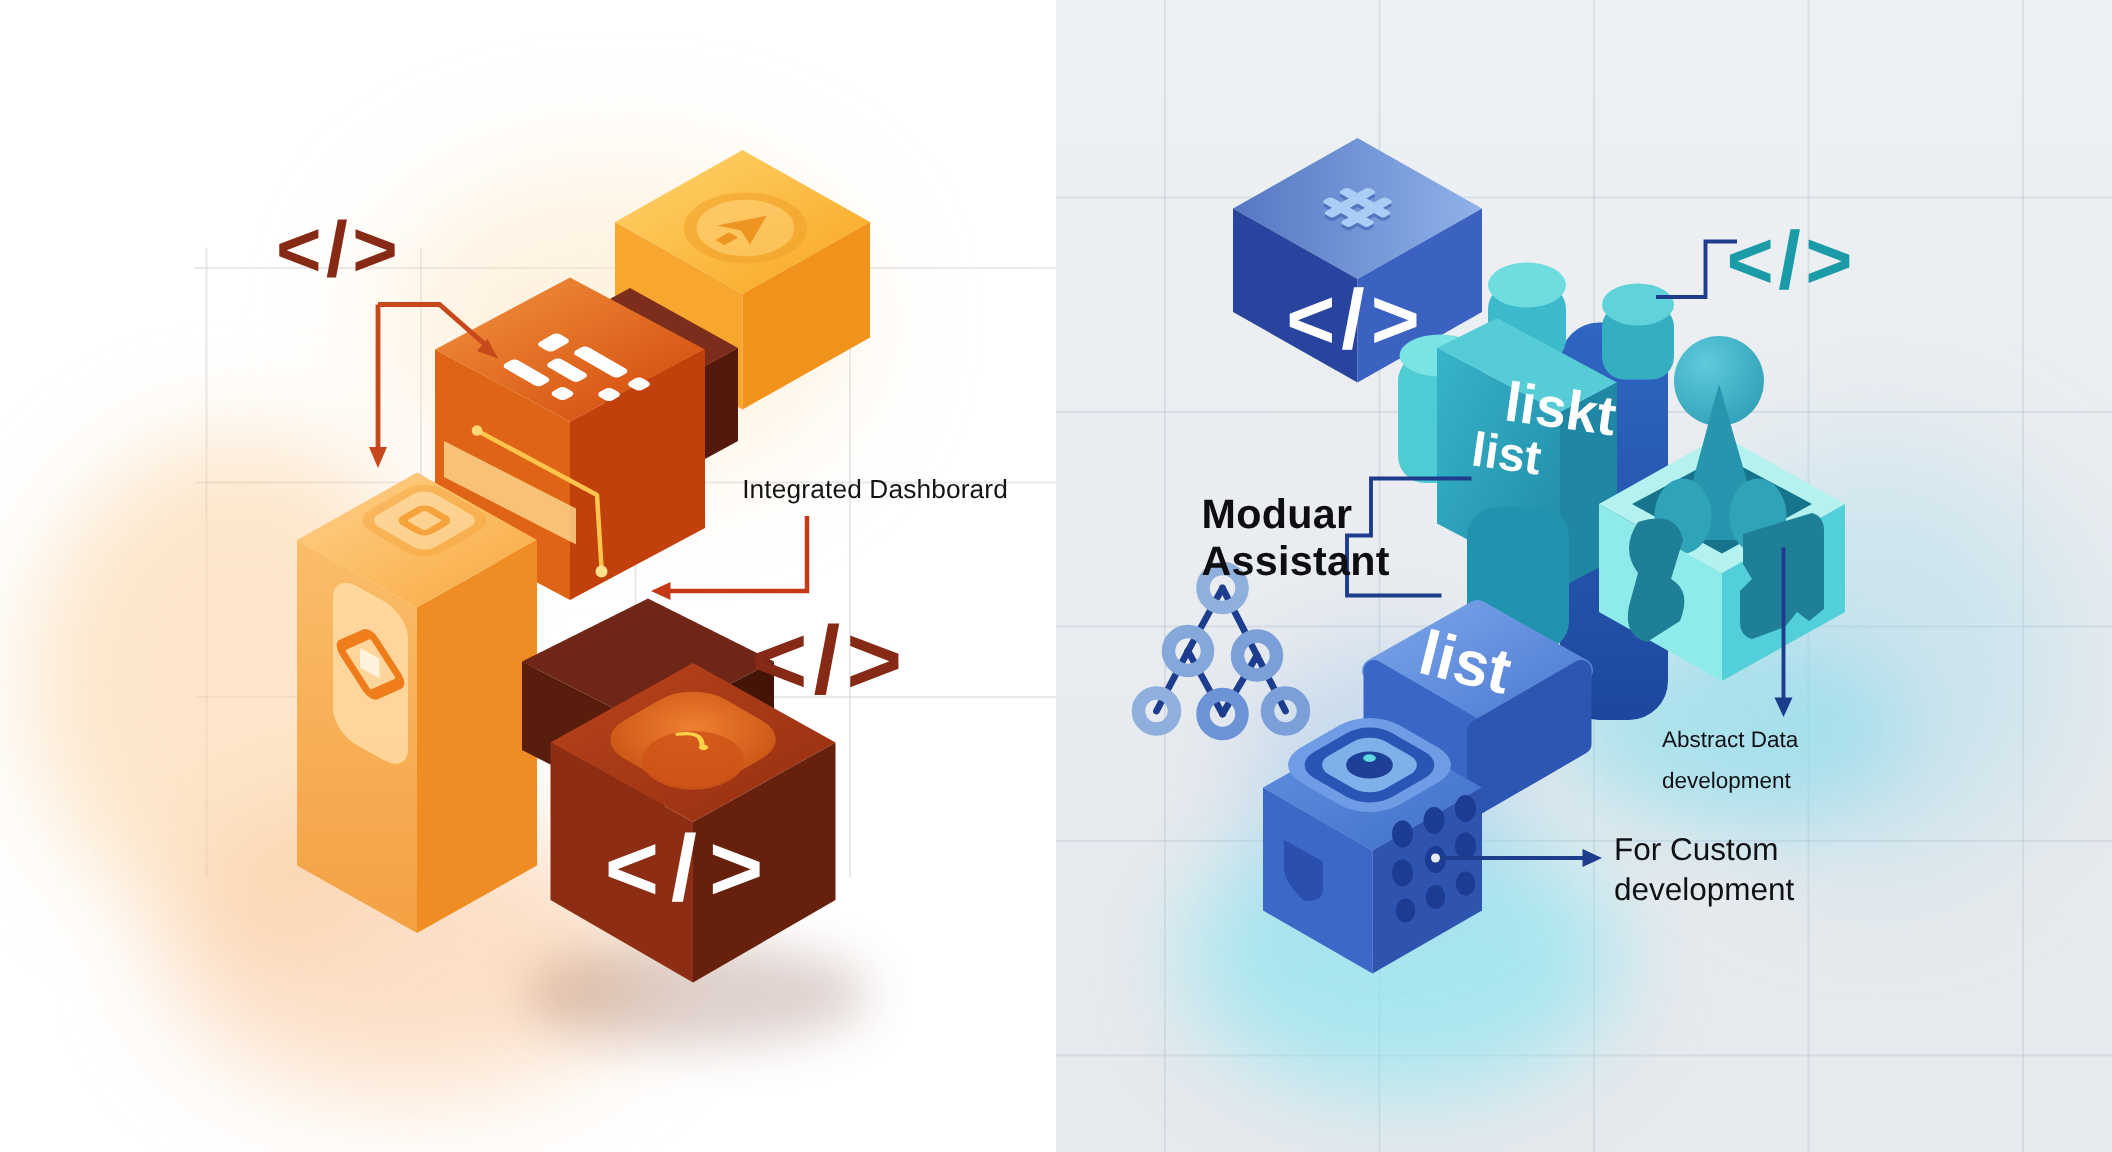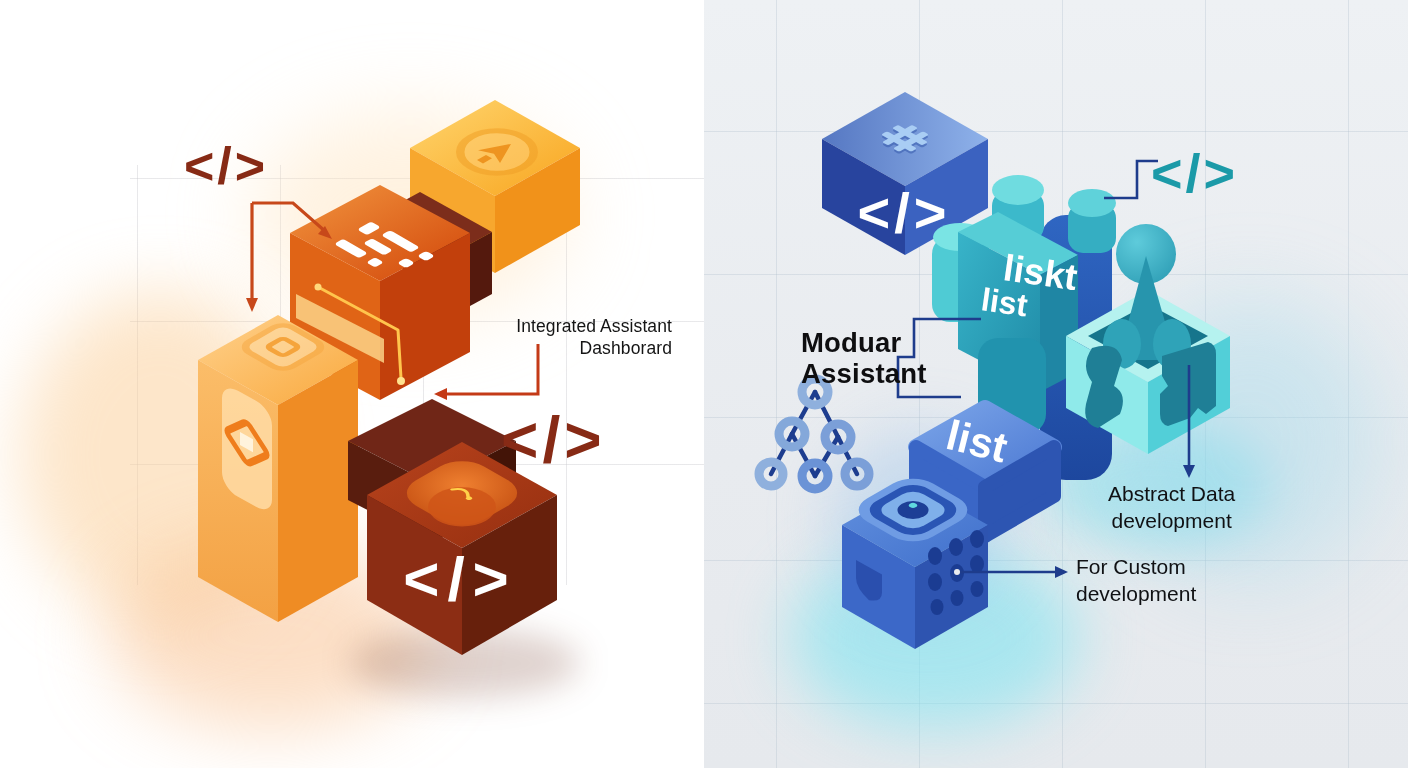--- a/index.html
+++ b/index.html
@@ -23,21 +23,21 @@
   .g-warm3{left:250px;top:110px;width:320px;height:210px;background:rgba(255,226,186,0.45);filter:blur(40px);}
   .g-shadowE{left:350px;top:628px;width:230px;height:70px;background:rgba(95,32,10,0.20);filter:blur(16px);}
   .g-cyan1{left:790px;top:545px;width:290px;height:185px;background:rgba(118,228,240,0.55);filter:blur(30px);}
   .g-cyan2{left:1040px;top:420px;width:230px;height:130px;background:rgba(110,220,235,0.45);filter:blur(24px);}
   .g-blue1{left:1120px;top:300px;width:260px;height:280px;background:rgba(150,214,236,0.35);filter:blur(42px);}
   .g-blue2{left:830px;top:430px;width:180px;height:180px;background:rgba(140,190,235,0.35);filter:blur(30px);}
   svg.art{position:absolute;left:0;top:0;}
   .lbl{position:absolute;color:#141414;}
   .lbl-dash{left:400px;top:316px;width:272px;text-align:right;font-size:17.5px;line-height:21.5px;font-weight:500;letter-spacing:0.1px;}
   .lbl-head{left:801px;top:279px;font-size:27.5px;line-height:31px;font-weight:700;letter-spacing:0.2px;color:#0e0e10;margin-top:48px;}
-  .lbl-abs{left:1108px;top:480px;font-size:21px;line-height:27px;font-weight:500;color:#101114;text-align:center;}
+  .lbl-abs{left:1108px;top:480px;font-size:15px;line-height:27px;font-weight:500;color:#101114;}
   .lbl-cus{left:1076px;top:553px;font-size:21px;line-height:27px;font-weight:400;color:#101114;}
   text{font-family:"Liberation Sans",sans-serif;}
   .glyph-dark{fill:#872a15;font-weight:800;}
   .glyph-teal{fill:#1b9aa8;font-weight:800;}
   .cube-glyph{fill:#ffffff;font-weight:800;}
   .blk-label{fill:#ffffff;font-weight:700;}
 </style>
 </head>
 <body>
 
@@ -313,22 +313,21 @@
         <line x1="1189" y1="365" x2="1189" y2="466"></line>
         <line x1="957" y1="572" x2="1056" y2="572"></line>
       </g>
       <polygon points="1189,478 1183,465 1195,465" fill="#1e3c8c"></polygon>
       <polygon points="1068,572 1055,566 1055,578" fill="#1e3c8c"></polygon>
       <circle cx="957" cy="572" r="3" fill="#e8ebef"></circle>
     </g>
   </svg>
 
   <div class="lbl lbl-dash">
-    <div>Integrated Assistant</div>
-    <div>Dashborard</div>
+    <div>Integrated Dashborard</div>
   </div>
   <div class="lbl lbl-head">
     <div>Moduar</div>
     <div>Assistant</div>
   </div>
   <div class="lbl lbl-abs">
     <div>Abstract Data</div>
     <div>development</div>
   </div>
   <div class="lbl lbl-cus">

